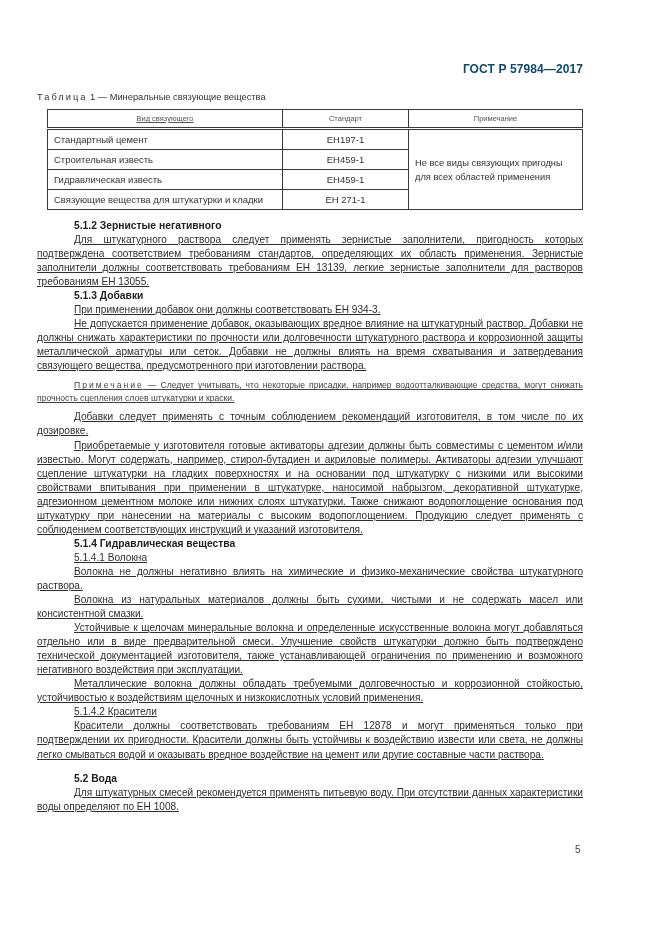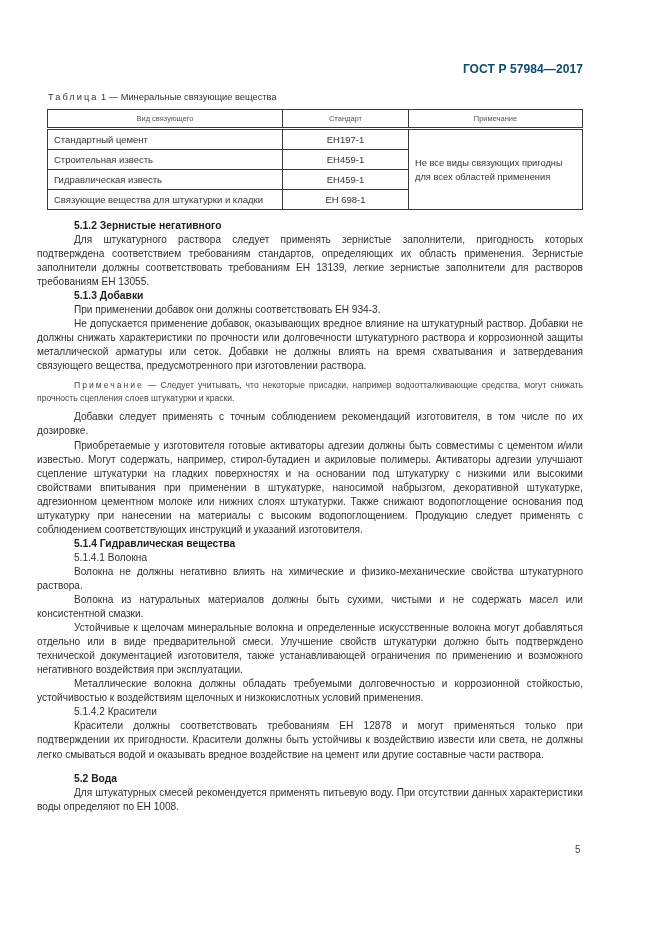--- a/index.html
+++ b/index.html
@@ -7,39 +7,39 @@
     width: 661px; height: 935px; position: relative; overflow: hidden;
     font-family: "Liberation Sans", sans-serif; color: #2b2b2b;
   }
   .header-code {
     position: absolute; top: 62px; right: 78px;
     font-weight: bold; font-size: 12px; color: #0c4a6e; letter-spacing: 0.1px;
   }
   .table-caption {
     position: absolute; top: 92px; left: 37px; font-size: 9.3px; color: #333;
   }
-  .table-caption .spaced { letter-spacing: 2px; margin-left: 11px; }
+  .table-caption .spaced { letter-spacing: 2px; }
   table.main {
     position: absolute; top: 109px; left: 47px; width: 536px;
     border-collapse: collapse; font-size: 9.5px; color: #333;
   }
   table.main td, table.main th { border: 1px solid #3a3a3a; padding: 0 6px; height: 19px; }
   table.main th {
     font-weight: normal; font-size: 7.5px; color: #555; height: 17px;
     border-bottom: 3px double #3a3a3a;
   }
   table.main td.std { text-align: center; }
   table.main td.note { vertical-align: middle; line-height: 14px; font-size: 9.3px; }
-  .col1 { width: 222px; } .col2 { width: 113px; }
+  .col1 { width: 222px; text-decoration: underline; } .col2 { width: 113px; }
 
   .content {
     position: absolute; top: 219px; left: 37px; width: 546px;
     font-size: 10.1px; line-height: 14.05px; color: #2f2f2f;
   }
-  .content p { margin: 0; text-align: justify; }
+  .content p { margin: 0; text-align: justify; text-decoration: underline; }
   .content .ind { text-indent: 37px; }
   .content h3 { margin: 0; font-size: 10.3px; font-weight: bold; padding-left: 37px; line-height: 14px; color: #222; }
   .content .sub { padding-left: 37px; }
   .content .note {
     font-size: 8.6px; line-height: 13px; color: #444; margin-top: 6px; margin-bottom: 5px;
   }
   .content .note .spaced { letter-spacing: 2px; }
   .gap { height: 10px; }
   .page-num { position: absolute; top: 844px; left: 575px; font-size: 10px; color: #444; }
 </style>
@@ -69,21 +69,21 @@
     <tr>
       <td>Строительная известь</td>
       <td class="std">ЕН459-1</td>
     </tr>
     <tr>
       <td>Гидравлическая известь</td>
       <td class="std">ЕН459-1</td>
     </tr>
     <tr>
       <td>Связующие вещества для штукатурки и кладки</td>
-      <td class="std">ЕН 698-1</td>
+      <td class="std">ЕН 271-1</td>
     </tr>
   </tbody>
 </table>
 
 <div class="content">
   <h3>5.1.2 Зернистые негативного</h3>
   <p class="ind">Для штукатурного раствора следует применять зернистые заполнители, пригодность которых подтверждена соответствием требованиям стандартов, определяющих их область применения. Зернистые заполнители должны соответствовать требованиям ЕН 13139, легкие зернистые заполнители для растворов требованиям ЕН 13055.</p>
 
   <h3>5.1.3 Добавки</h3>
   <p class="ind">При применении добавок они должны соответствовать ЕН 934-3.</p>

